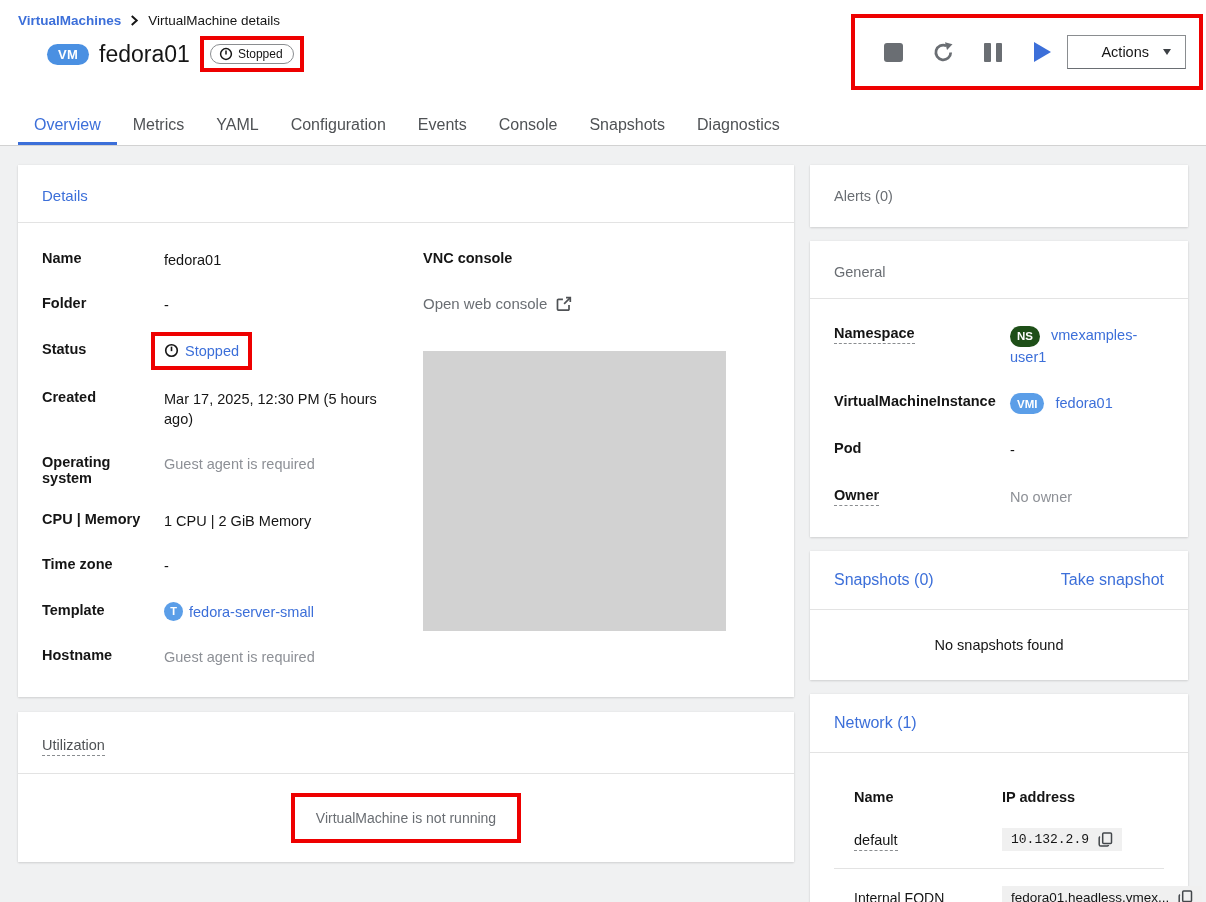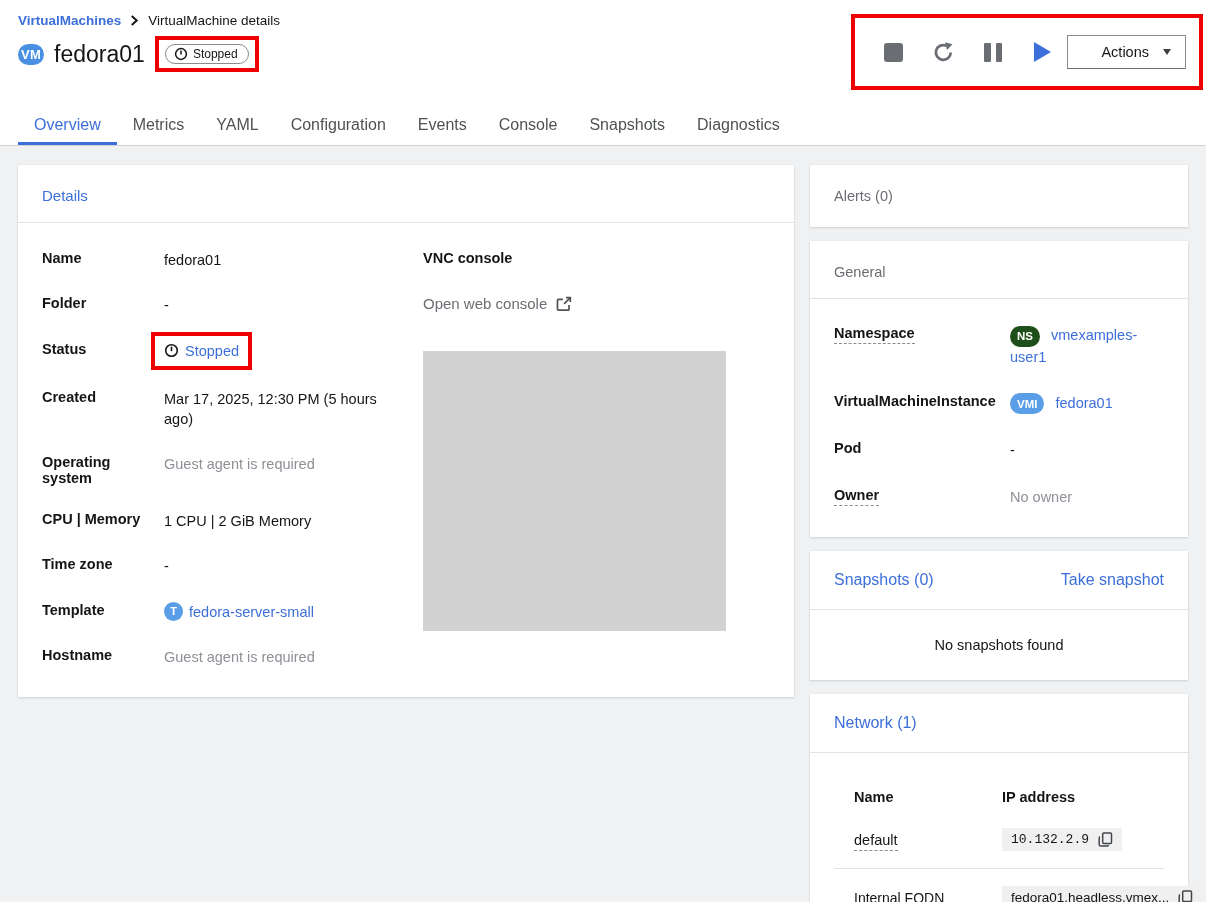--- a/index.html
+++ b/index.html
@@ -19,21 +19,21 @@
     width:1206px;height:902px;overflow:hidden;background:#fff;
     font-family:"Liberation Sans",sans-serif;color:var(--dark);
     -webkit-font-smoothing:antialiased;
   }
   .page-header{position:relative;height:105px;padding:13px 0 0 18px;background:#fff;}
   .breadcrumb{display:flex;align-items:center;gap:9px;font-size:13.5px;}
   .crumb-link{color:var(--accent-blue);text-decoration:none;cursor:pointer;font-weight:bold;}
   .crumb-current{color:var(--dark);}
   .title-row{display:flex;align-items:center;gap:10px;margin-top:8px;}
   .vm-badge{background:var(--badge-blue);color:#fff;font-weight:700;font-size:13px;
-    padding:3px 3px;border-radius:30px;letter-spacing:.3px;}
+    padding:3px 11px;border-radius:30px;letter-spacing:.3px;margin-left:29px;}
   .page-title{font-size:23px;font-weight:500;margin:0;color:var(--dark);}
   .annotation{border:4px solid var(--annotation-red);}
   .status-annotation{display:inline-flex;padding:4px 6px;}
   .status-pill{display:inline-flex;align-items:center;gap:5px;border:1px solid #8a8d90;
     border-radius:12px;padding:2px 10px 2px 8px;font-size:12px;color:var(--dark);background:#fff;}
   .action-annotation{position:absolute;top:14px;right:3px;width:352px;height:76px;
     display:flex;align-items:center;padding-left:14px;}
   .icon-btn{width:54px;display:flex;justify-content:center;align-items:center;cursor:pointer;background:none;border:none;padding:0;}
   .stop-shape{width:19px;height:19px;background:var(--gray-text);border-radius:3px;}
   .pause-shape{display:flex;gap:5px;}
@@ -237,20 +237,31 @@
                   <path d="M9.4 1.6 h4 v4"></path>
                   <path d="M13.2 1.8 L7.6 7.4"></path>
                 </svg>
               </span>
             </div>
             <div class="vnc-screen"></div>
           </div>
         </div>
       </div>
 
+      <div class="card">
+        <div class="util-head">
+          <span class="util-title dashed-label">Utilization</span>
+        </div>
+        <div class="divider"></div>
+        <div class="util-body">
+          <span class="util-annotation">
+            <span>VirtualMachine is not running</span>
+          </span>
+        </div>
+      </div>
     </div>
 
     <div class="col-right">
 
       <div class="card alerts-card">
         <span class="side-title">Alerts (0)</span>
       </div>
 
       <div class="card">
         <div class="card-head">

